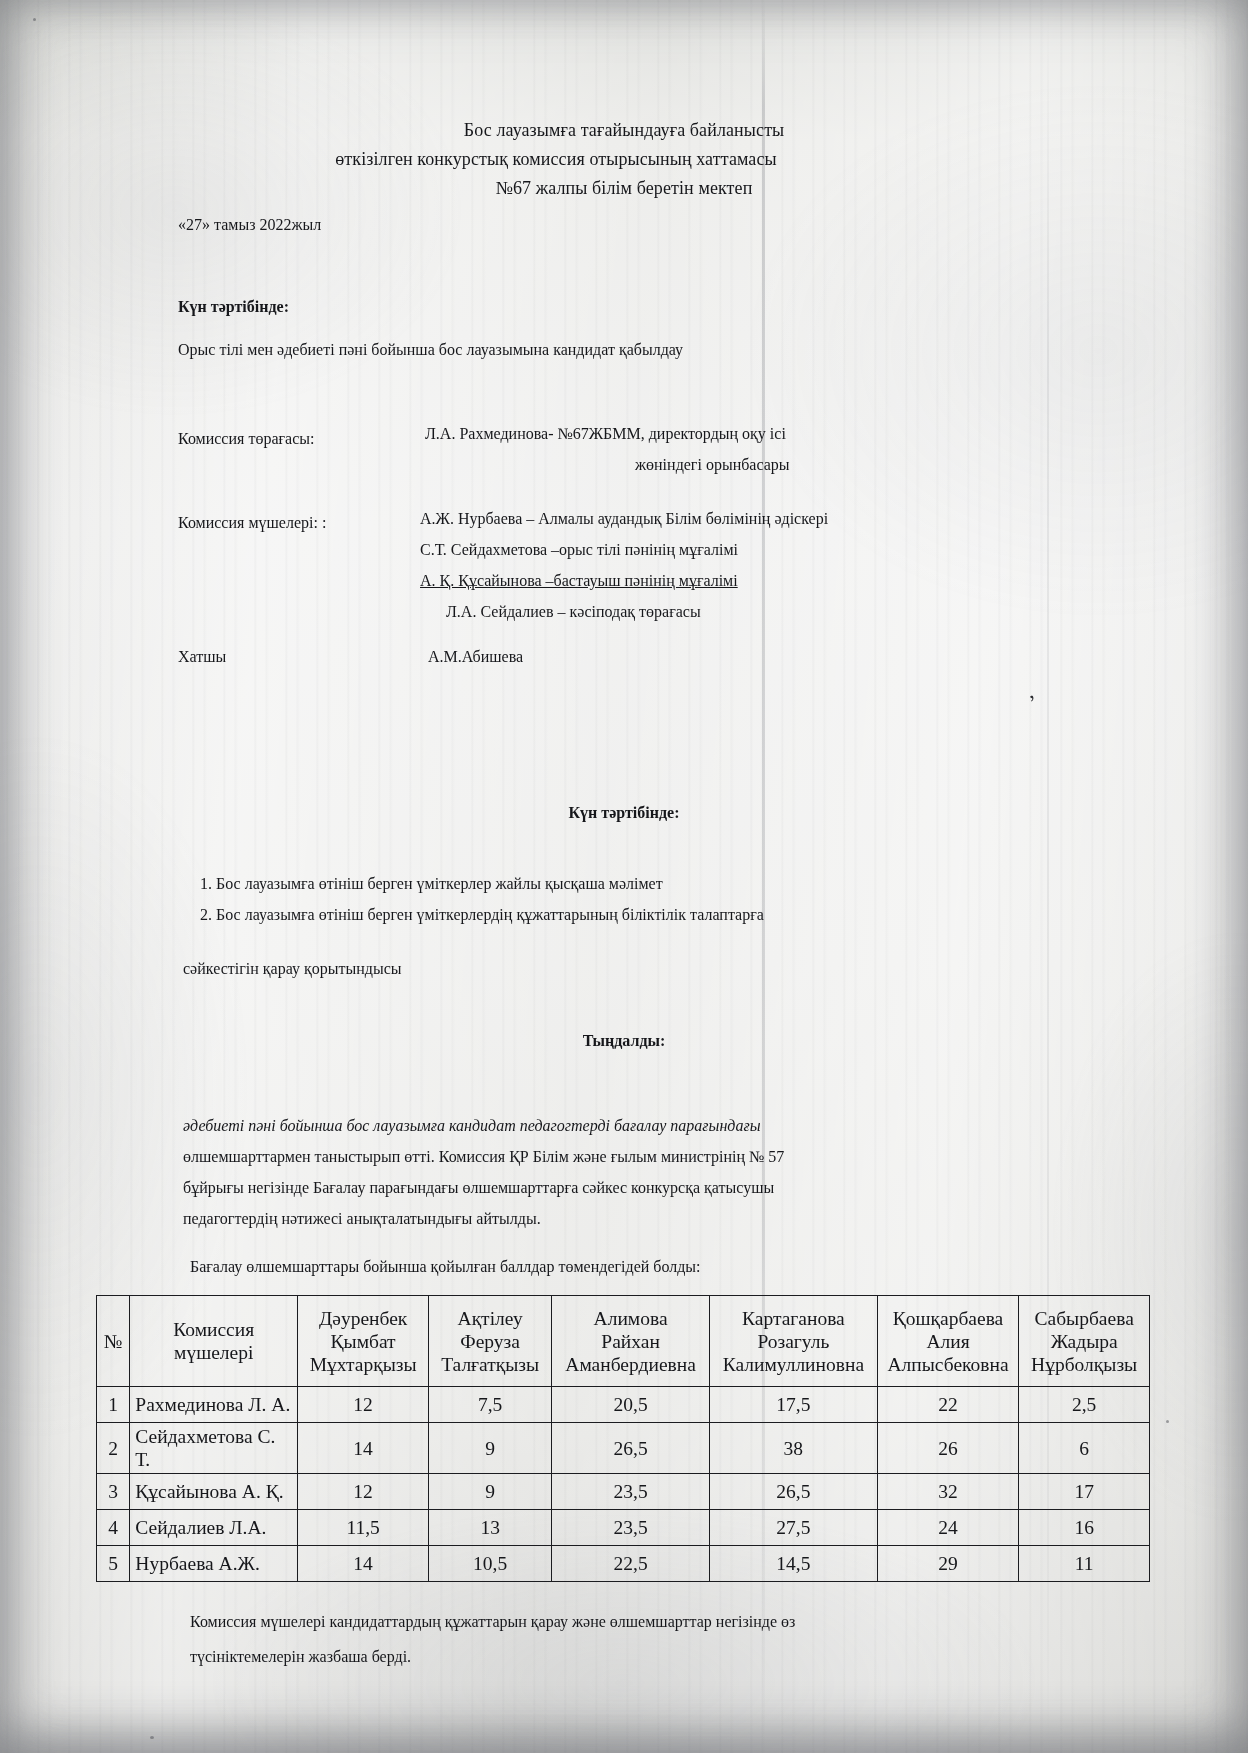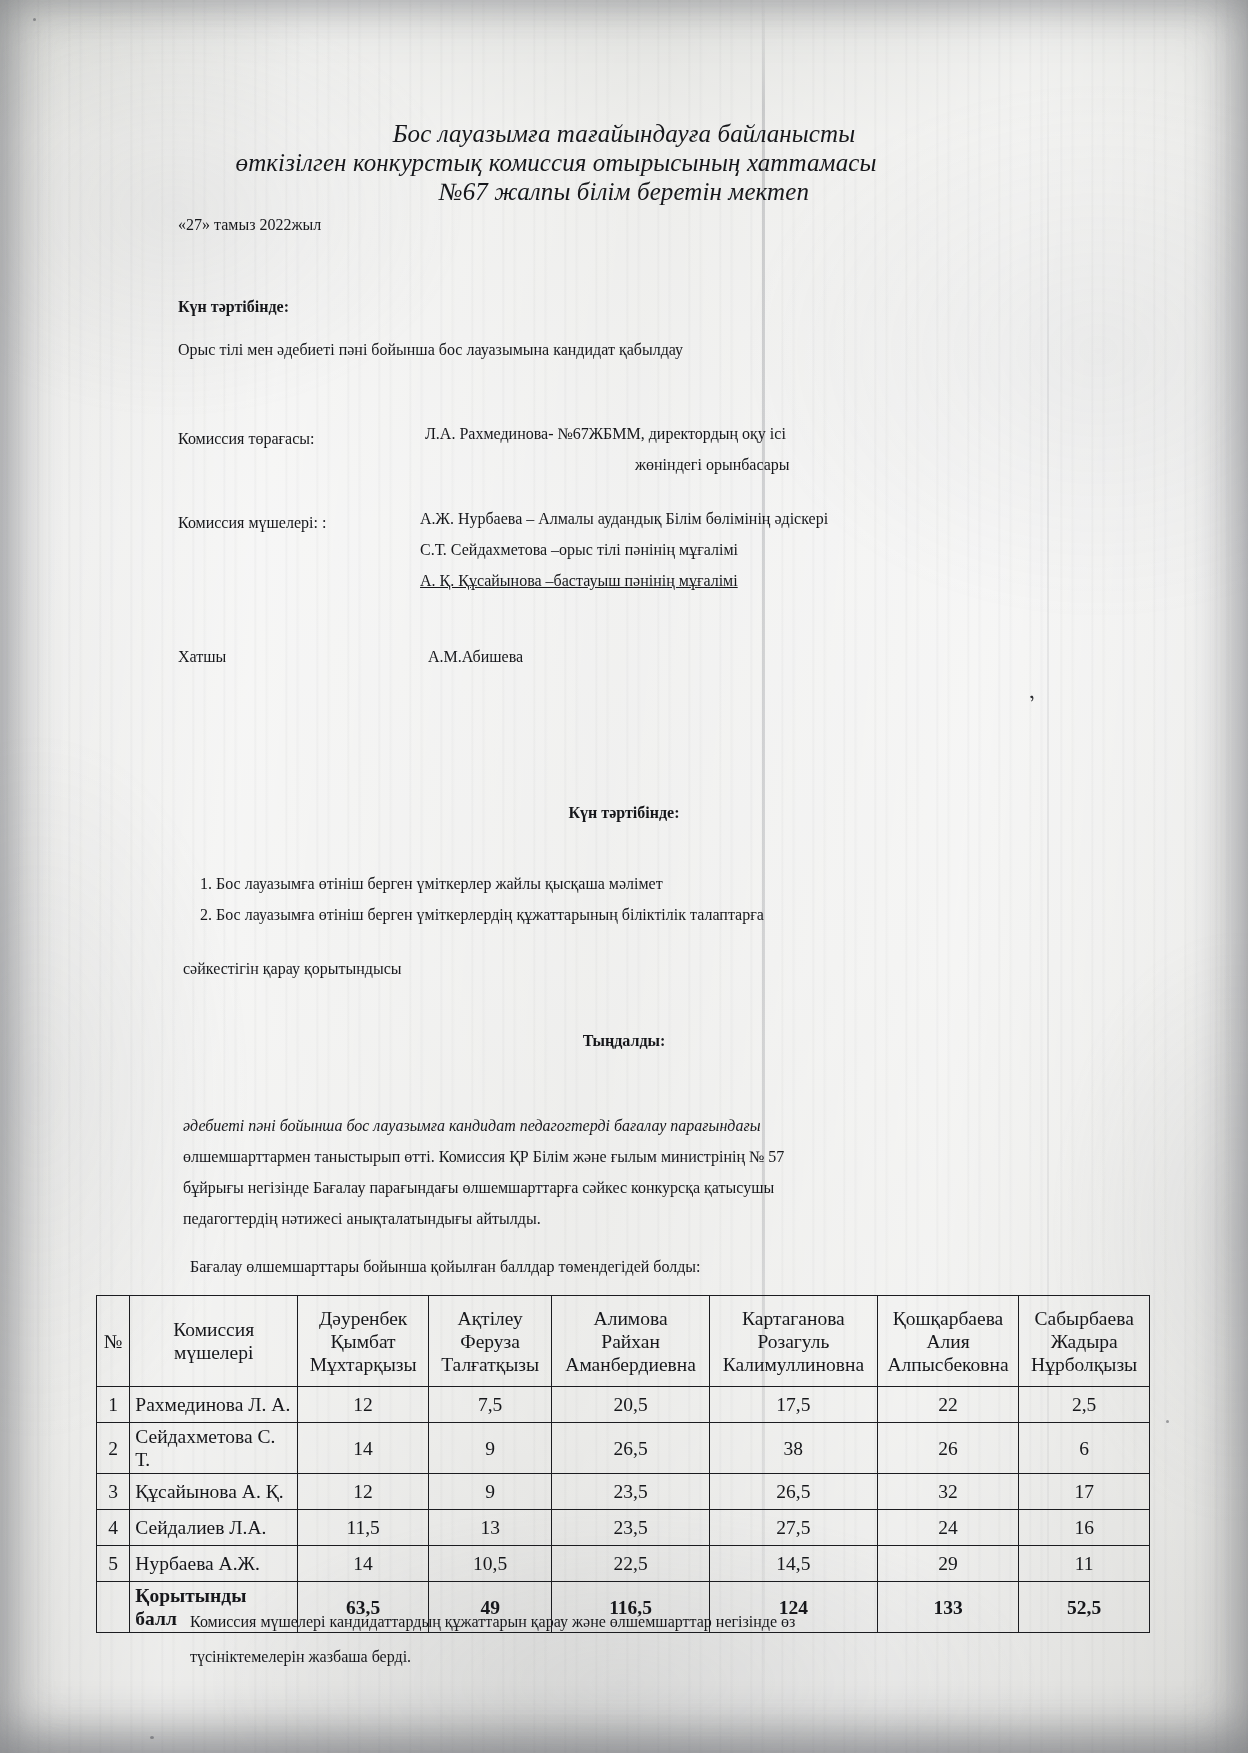--- a/index.html
+++ b/index.html
@@ -88,23 +88,22 @@
   
   .content {
     position: absolute;
     inset: 0;
     z-index: 5;
   }
   .ln { position: absolute; white-space: nowrap; }
   .blk { position: absolute; }
 
   .t-title {
-    font-size: 25px;
+    font-size: 18px;
     letter-spacing: .1px;
-    font-style: italic;
   }
   .t-body { font-size: 16px; }
   .t-bold { font-weight: bold; }
   .center { text-align: center; }
 
   
   .scoretable {
     position: absolute;
     left: 96px;
     top: 1295px;
@@ -173,20 +172,21 @@
     <div class="t-body ln" style="left:178px;top:341px;">Орыс тілі мен әдебиеті пәні бойынша  бос лауазымына кандидат қабылдау</div>
 
     <div class="t-body ln" style="left:178px;top:430px;">Комиссия төрағасы:</div>
     <div class="t-body ln" style="left:425px;top:425px;">Л.А. Рахмединова- №67ЖБММ, директордың оқу ісі</div>
     <div class="t-body ln" style="left:635px;top:456px;">жөніндегі орынбасары</div>
 
     <div class="t-body ln" style="left:178px;top:514px;">Комиссия мүшелері: :</div>
     <div class="t-body ln" style="left:420px;top:510px;">А.Ж. Нурбаева – Алмалы аудандық Білім бөлімінің әдіскері</div>
     <div class="t-body ln" style="left:420px;top:541px;">С.Т. Сейдахметова –орыс тілі пәнінің мұғалімі</div>
     <div class="t-body ln" style="left:420px;top:572px;text-decoration:underline;">А. Қ. Құсайынова –бастауыш пәнінің мұғалімі</div>
+    <div class="t-body ln" style="left:446px;top:603px;">Л.А. Сейдалиев – кәсіподақ төрағасы</div>
 
     <div class="t-body ln" style="left:178px;top:648px;">Хатшы</div>
     <div class="t-body ln" style="left:428px;top:648px;">А.М.Абишева</div>
 
     <div class="t-body t-bold center ln" style="left:0;top:804px;width:1248px;">Күн тәртібінде:</div>
 
     <div class="t-body ln" style="left:200px;top:875px;">1. Бос лауазымға   өтініш берген үміткерлер жайлы  қысқаша мәлімет</div>
     <div class="t-body ln" style="left:200px;top:906px;">2. Бос лауазымға   өтініш берген үміткерлердің құжаттарының  біліктілік талаптарға</div>
     <div class="t-body ln" style="left:183px;top:937px;margin-top:23px;">сәйкестігін қарау қорытындысы</div>
 
@@ -283,30 +283,20 @@
         <tr>
           <td class="col-num row-cell">5</td>
           <td class="nm row-cell">Нурбаева А.Ж.</td>
           <td class="col-score row-cell">14</td>
           <td class="col-score row-cell">10,5</td>
           <td class="col-score row-cell">22,5</td>
           <td class="col-score row-cell">14,5</td>
           <td class="col-score row-cell">29</td>
           <td class="col-score row-cell">11</td>
         </tr>
-        <tr class="total-row">
-          <td class="col-num row-cell"></td>
-          <td class="nm row-cell">Қорытынды балл</td>
-          <td class="col-score row-cell">63,5</td>
-          <td class="col-score row-cell">49</td>
-          <td class="col-score row-cell">116,5</td>
-          <td class="col-score row-cell">124</td>
-          <td class="col-score row-cell">133</td>
-          <td class="col-score row-cell">52,5</td>
-        </tr>
       </tbody>
     </table>
 
     <div class="t-body ln" style="left:190px;top:1613px;">Комиссия мүшелері кандидаттардың құжаттарын қарау  және өлшемшарттар негізінде өз</div>
     <div class="t-body ln" style="left:190px;top:1648px;">түсініктемелерін жазбаша берді.</div>
 
   </div>
 
   <div class="edge-shade"></div>
 </div>

